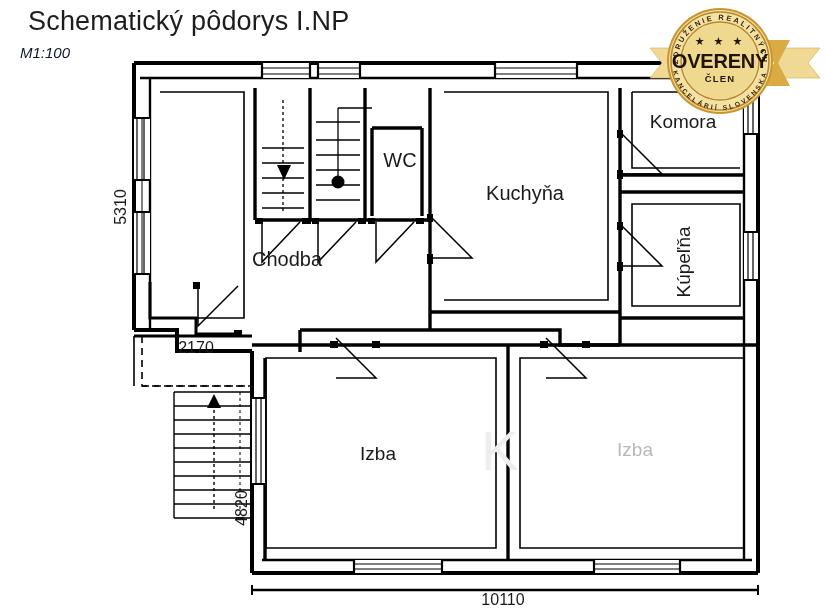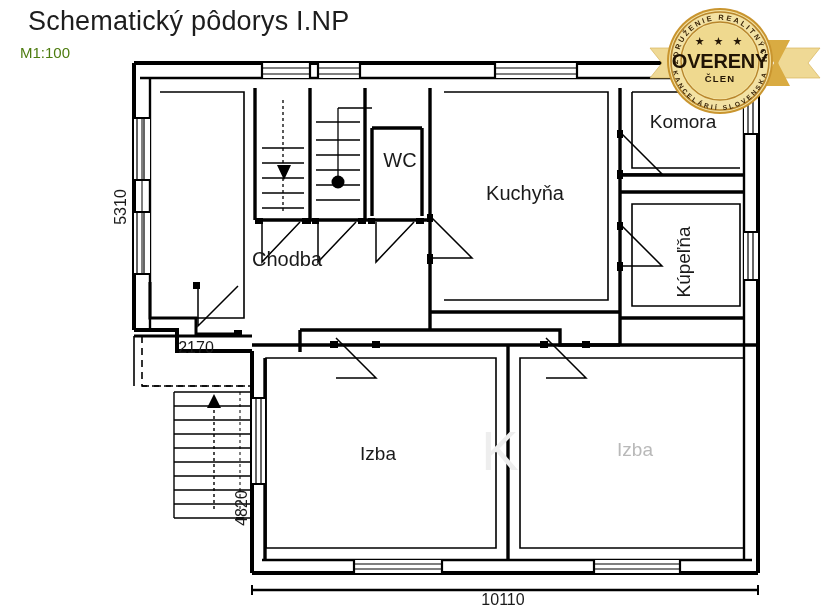--- a/index.html
+++ b/index.html
@@ -9,21 +9,21 @@
     color:#1a1a1a;position:relative;
   }
   #stage{position:absolute;inset:0;width:681px;height:612px;padding-left:36px;}
   .title{
     position:absolute;left:28px;top:6px;
     font-size:27px;letter-spacing:.2px;color:#1d1d1d;
     white-space:nowrap;
   }
   .subtitle{
     position:absolute;left:20px;top:44px;
-    font-size:15px;color:#4d7c0f;white-space:nowrap;
+    font-size:15px;color:#0f172a;white-space:nowrap;font-style:italic;
   }
   .plan{position:absolute;left:0;top:0;width:826px;height:612px;}
   .seal{
     position:absolute;left:650px;top:4px;width:170px;height:112px;
   }
   svg{display:block;overflow:visible;}
   text{font-family:"Liberation Sans","DejaVu Sans",sans-serif;}
 </style>
 </head>
 <body>

